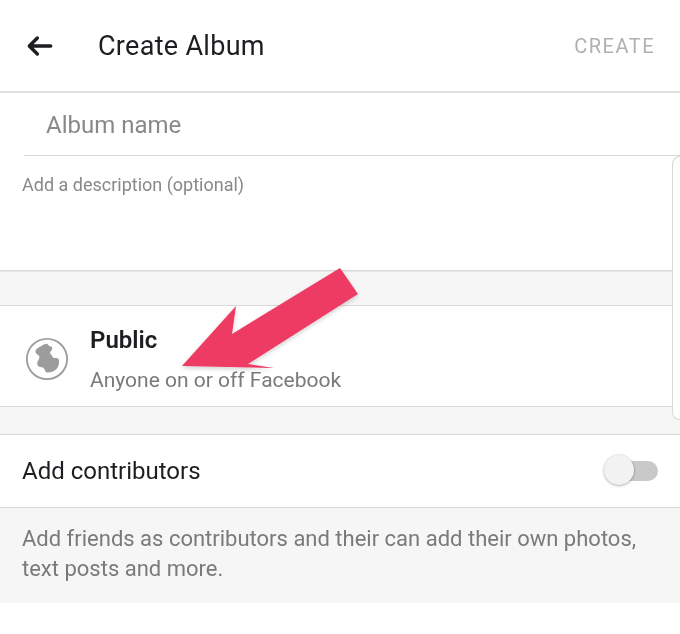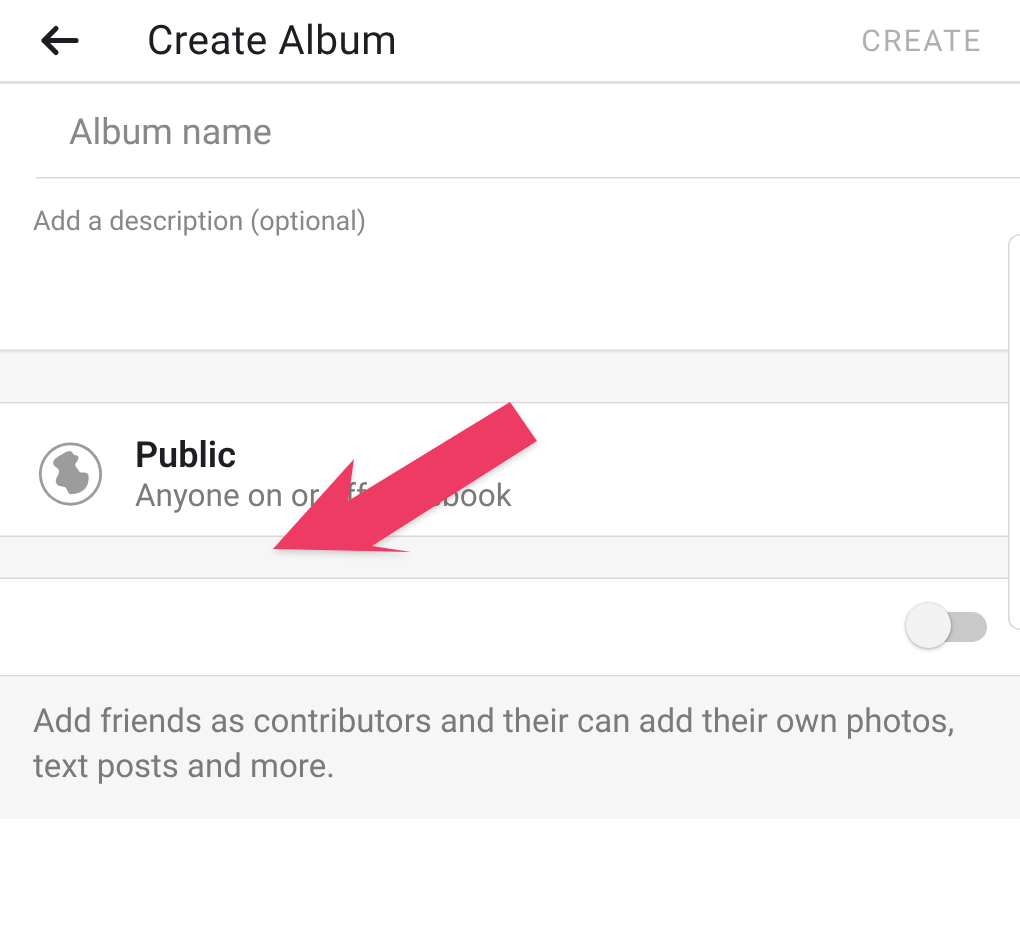--- a/index.html
+++ b/index.html
@@ -11,21 +11,21 @@
       font-family: -apple-system, BlinkMacSystemFont, "Segoe UI", Roboto, Helvetica, Arial, sans-serif;
       width: 680px;
       height: 634px;
       background: #fff;
       position: relative;
       overflow: hidden;
     }
     .header {
       display: flex;
       align-items: center;
-      height: 56px;
+      height: 93px;
       padding: 0 20px;
       border-bottom: 2px solid #e0e0e0;
     }
     .back-btn {
       display: flex;
       align-items: center;
       justify-content: center;
       width: 40px;
       height: 40px;
       cursor: pointer;
@@ -97,20 +97,21 @@
       width: 46px;
       height: 46px;
       display: flex;
       align-items: center;
       justify-content: center;
       margin-right: 20px;
     }
     .privacy-texts {
       display: flex;
       flex-direction: column;
+      gap: 12px;
     }
     .privacy-title {
       font-size: 24px;
       font-weight: 600;
       color: #1c1e21;
     }
     .privacy-sub {
       font-size: 21px;
       color: #7a7a7a;
       margin-top: 2px;
@@ -210,20 +211,21 @@
   </div>
   <div class="privacy-texts">
     <div class="privacy-title">Public</div>
     <div class="privacy-sub">Anyone on or off Facebook</div>
   </div>
 </div>
 
 <div class="gap-small"></div>
 
 <div class="contrib-row">
+  <div class="contrib-label">Add contributors</div>
   <div class="toggle">
     <div class="toggle-knob"></div>
   </div>
 </div>
 
 <div class="help-text">Add friends as contributors and their can add their own photos, text posts and more.</div>
 
 <div class="right-edge"></div>
 
 <svg class="arrow-svg" width="200" height="160" viewBox="0 0 200 160">

